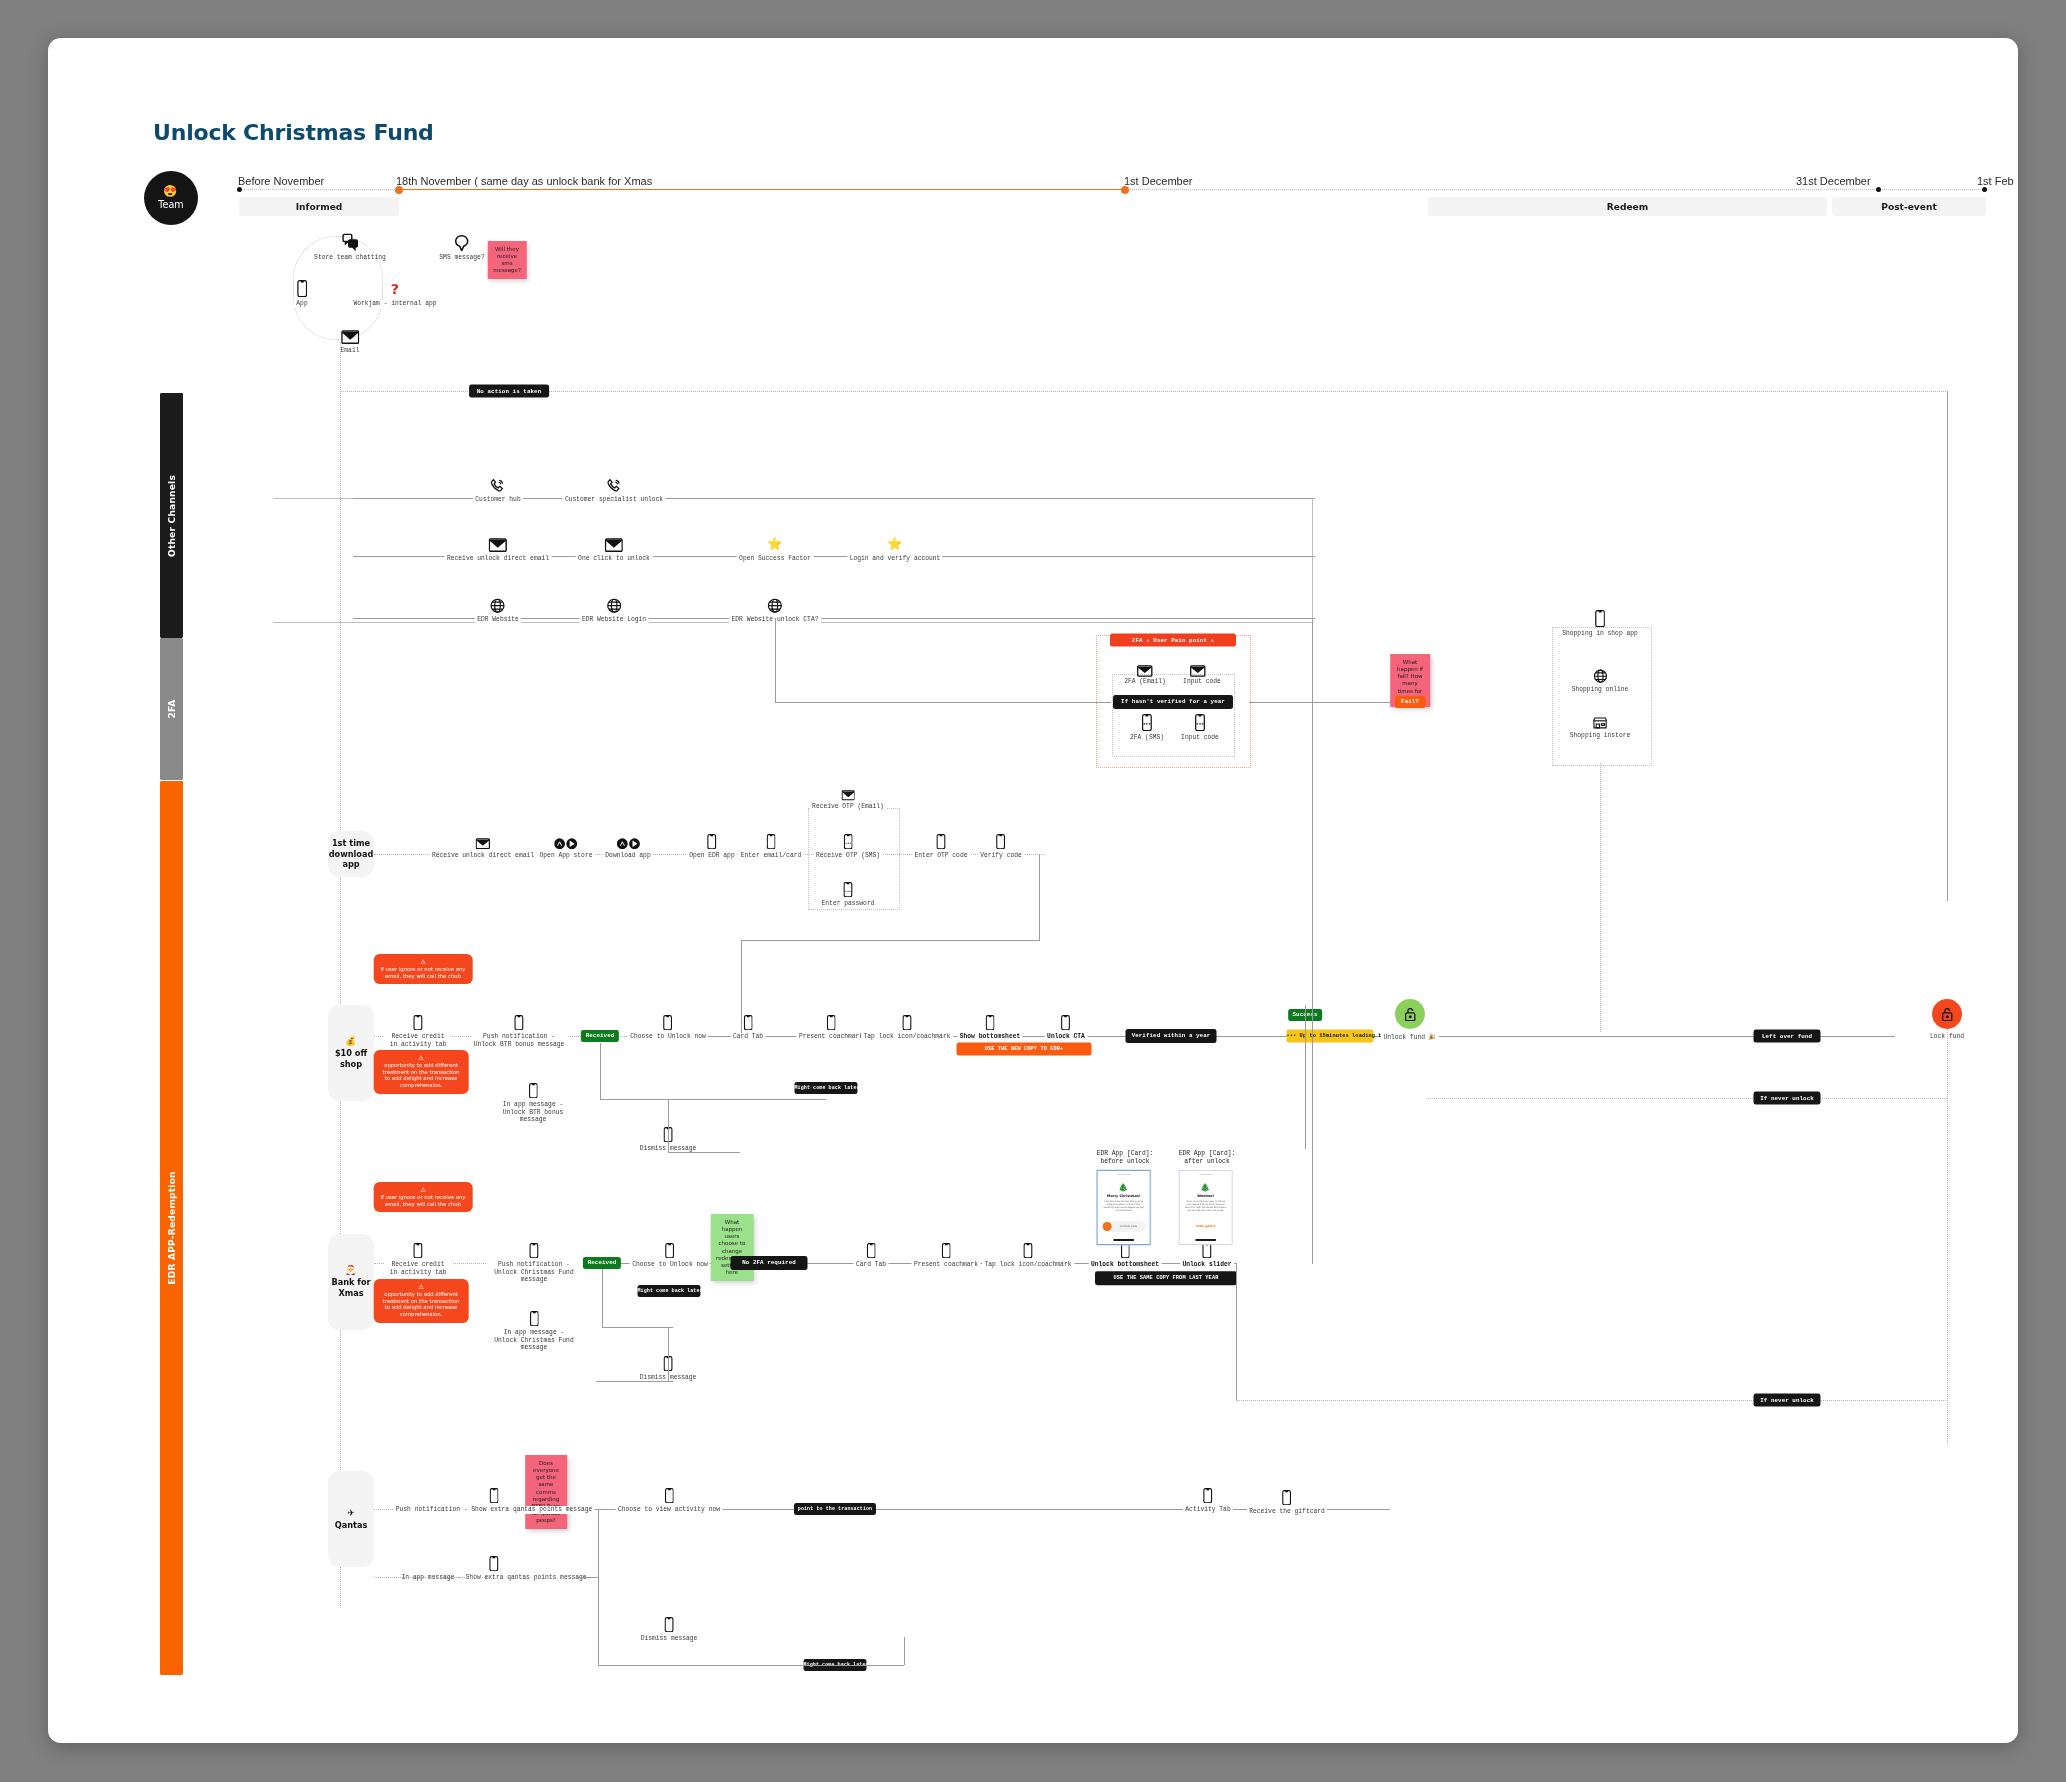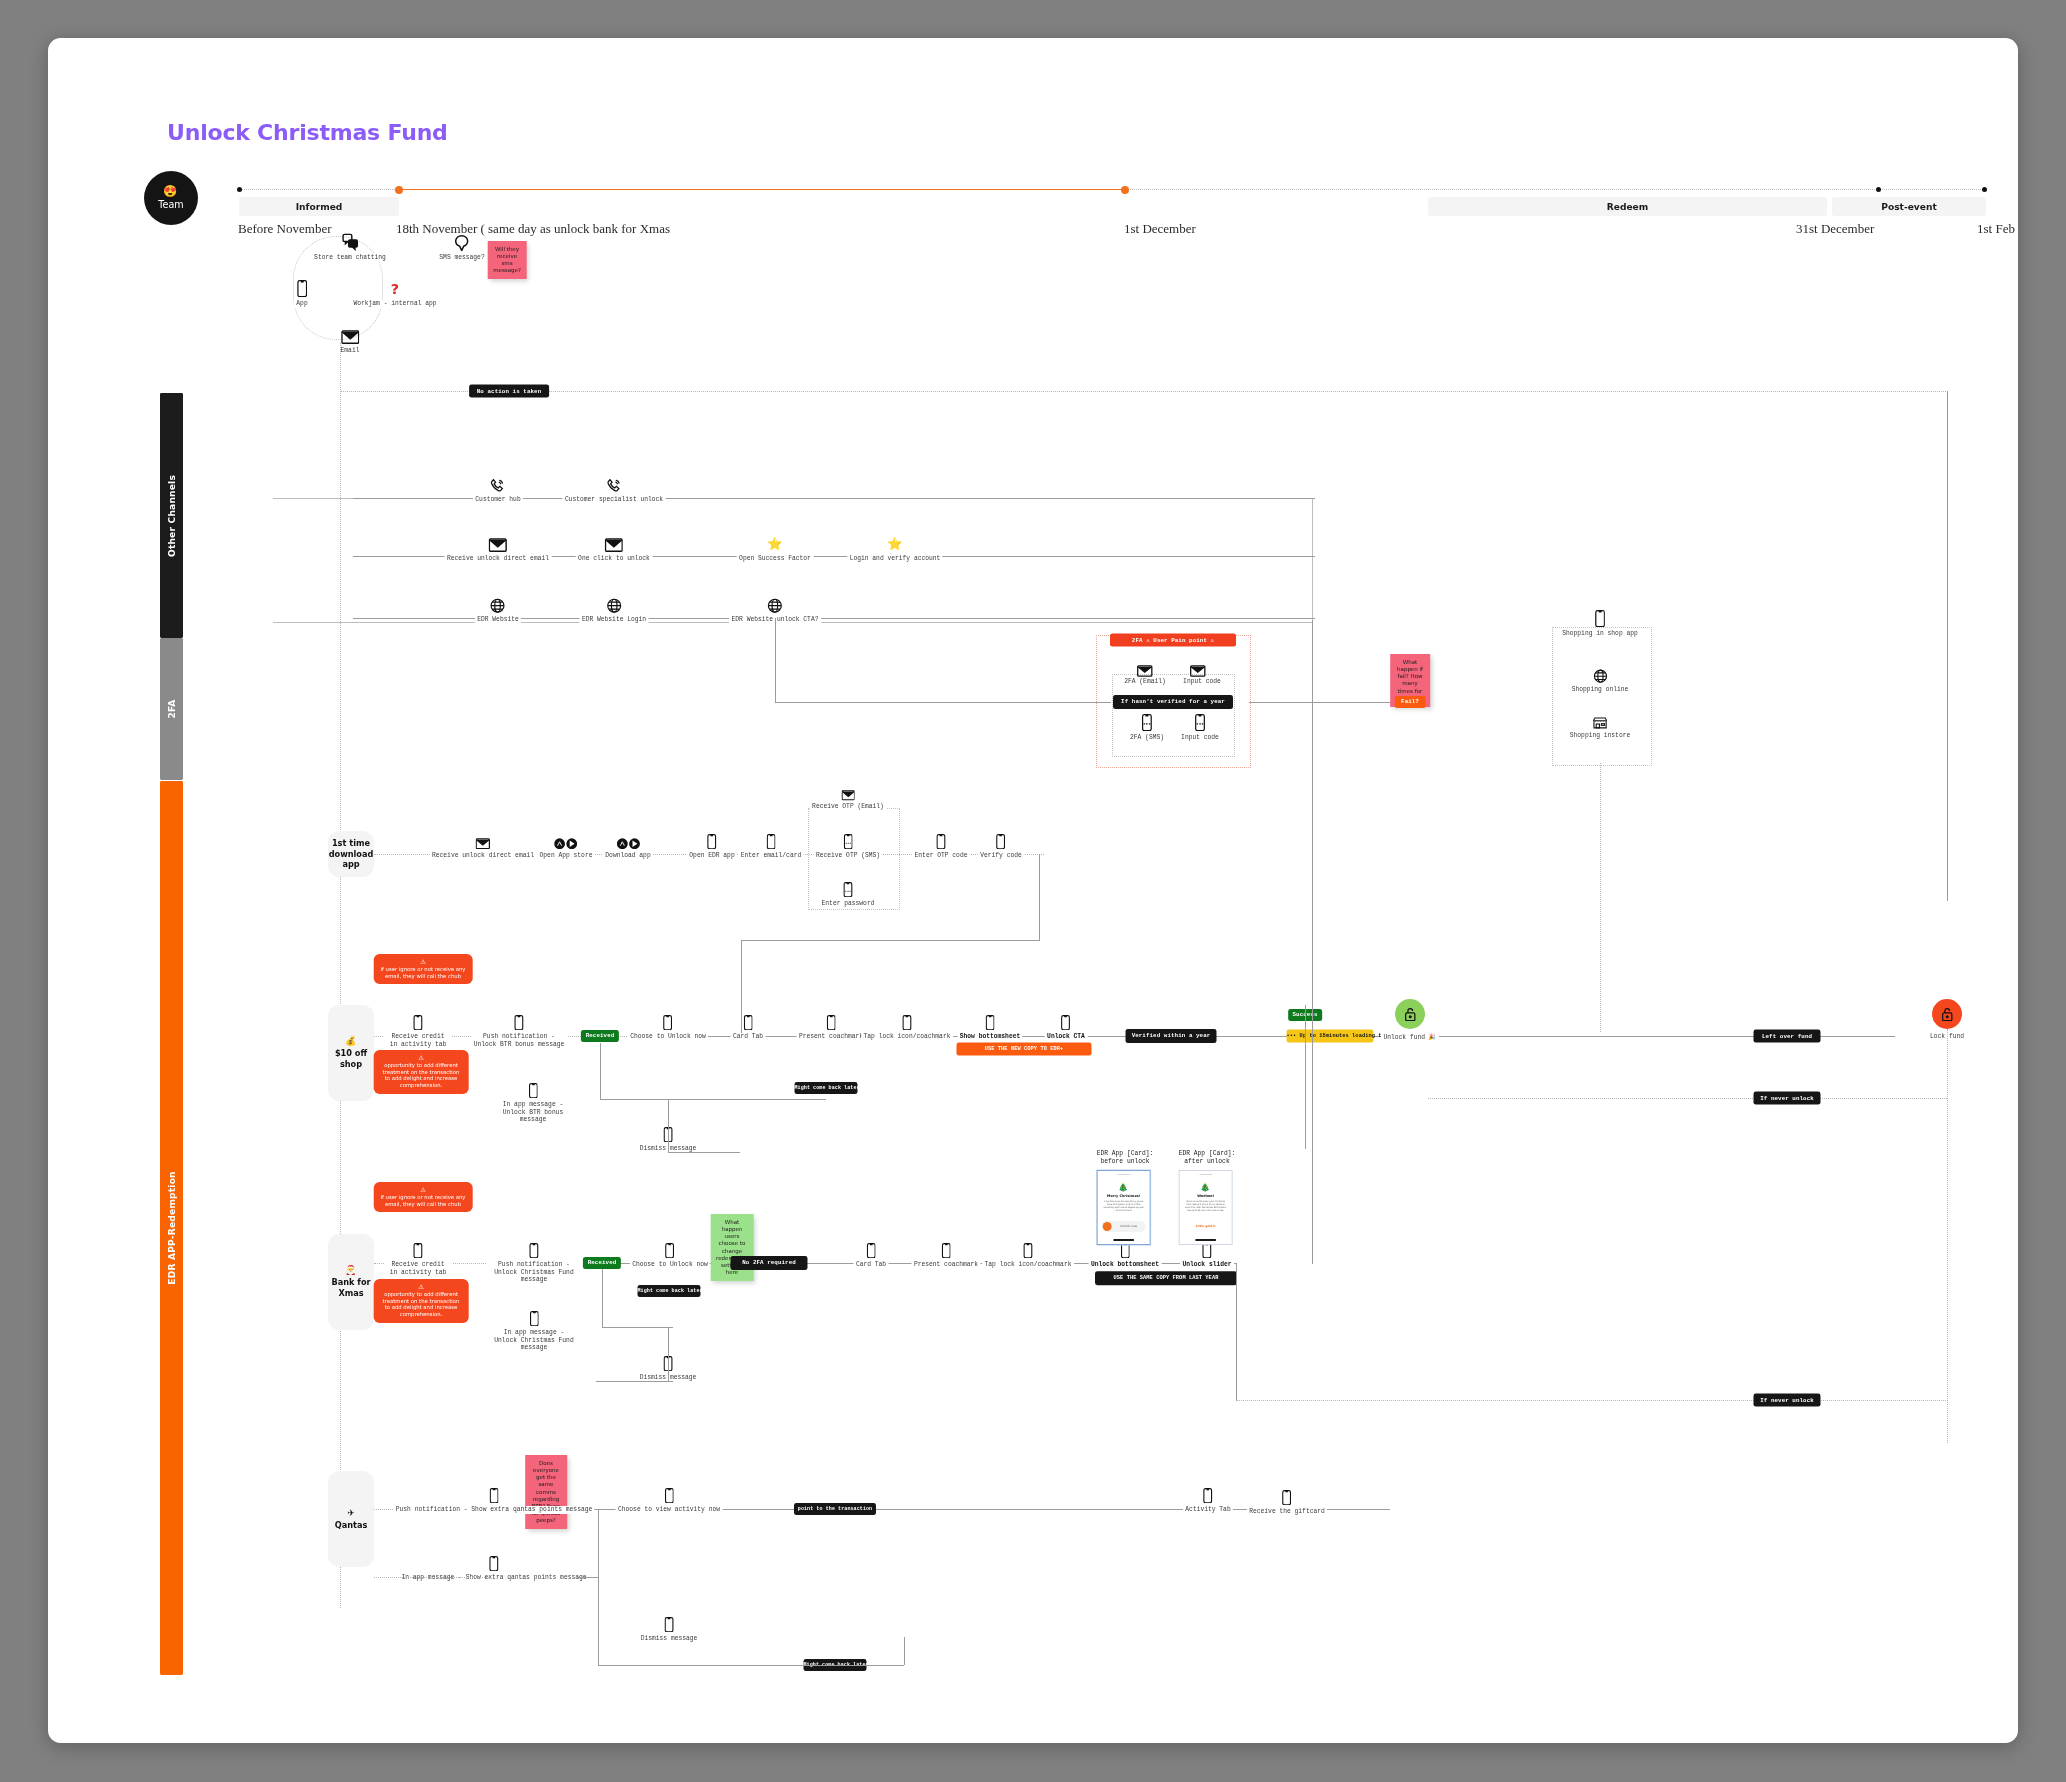--- a/index.html
+++ b/index.html
@@ -2,29 +2,29 @@
 <html style="font-size:7.7px"><head>
 <meta charset="utf-8">
 <style>
   html,body{margin:0;padding:0;background:#808080;}
   body{font-family:"Liberation Mono",monospace;}
   #stage{position:relative;width:2066px;height:1782px;background:#808080;overflow:hidden;}
   #board{position:absolute;left:48px;top:38px;width:1970px;height:1705px;background:#fff;border-radius:12.5px;
          box-shadow:0 3.8px 19px rgba(0,0,0,.25);}
   .abs{position:absolute;}
   
-  #title{left:119px;top:82px;font-family:"DejaVu Sans",sans-serif;font-weight:bold;font-size:22px;
-         letter-spacing:-0.2px;color:#8b5cf6;}
+  #title{left:105px;top:82px;font-family:"DejaVu Sans",sans-serif;font-weight:bold;font-size:22px;
+         letter-spacing:-0.2px;color:#0c4a6e;}
   
   #team{left:96px;top:133px;width:54px;height:54px;border-radius:50%;background:#141414;color:#fff;
         display:flex;flex-direction:column;align-items:center;justify-content:center;}
   #team .emo{font-size:11.5px;line-height:12.5px;}
   #team .lbl{font-size:9.6px;font-family:"DejaVu Sans",sans-serif;margin-top:1px;}
   
-  .tl-date{font-family:Liberation Serif, serif;font-size:13px;color:#2b2b2b;white-space:nowrap;margin-top:46px;}
+  .tl-date{font-family:Liberation Sans, sans-serif;font-size:11px;color:#2b2b2b;white-space:nowrap;}
   .tl-track{height:1px;background:transparent;border-top:1px dotted #bdbdbd;}
   .tl-track.active{border-top:1.4px solid #F2711C;}
   .tl-dot{width:5.3px;height:5.3px;border-radius:50%;background:#111;}
   .tl-dot.orange{width:8.2px;height:8.2px;background:#F2711C;}
   .phase{height:19px;background:#f4f4f4;border-radius:2.9px;display:flex;align-items:center;justify-content:center;
          font-family:"DejaVu Sans",sans-serif;font-weight:bold;font-size:9.1px;color:#1b1b1b;}
   
   .lane{width:23px;border-radius:1.4px;}
   .lane-label{position:absolute;left:50%;top:50%;transform:translate(-50%,-50%) rotate(-90deg);
               color:#fff;font-family:"DejaVu Sans",sans-serif;font-weight:bold;font-size:9.1px;white-space:nowrap;

